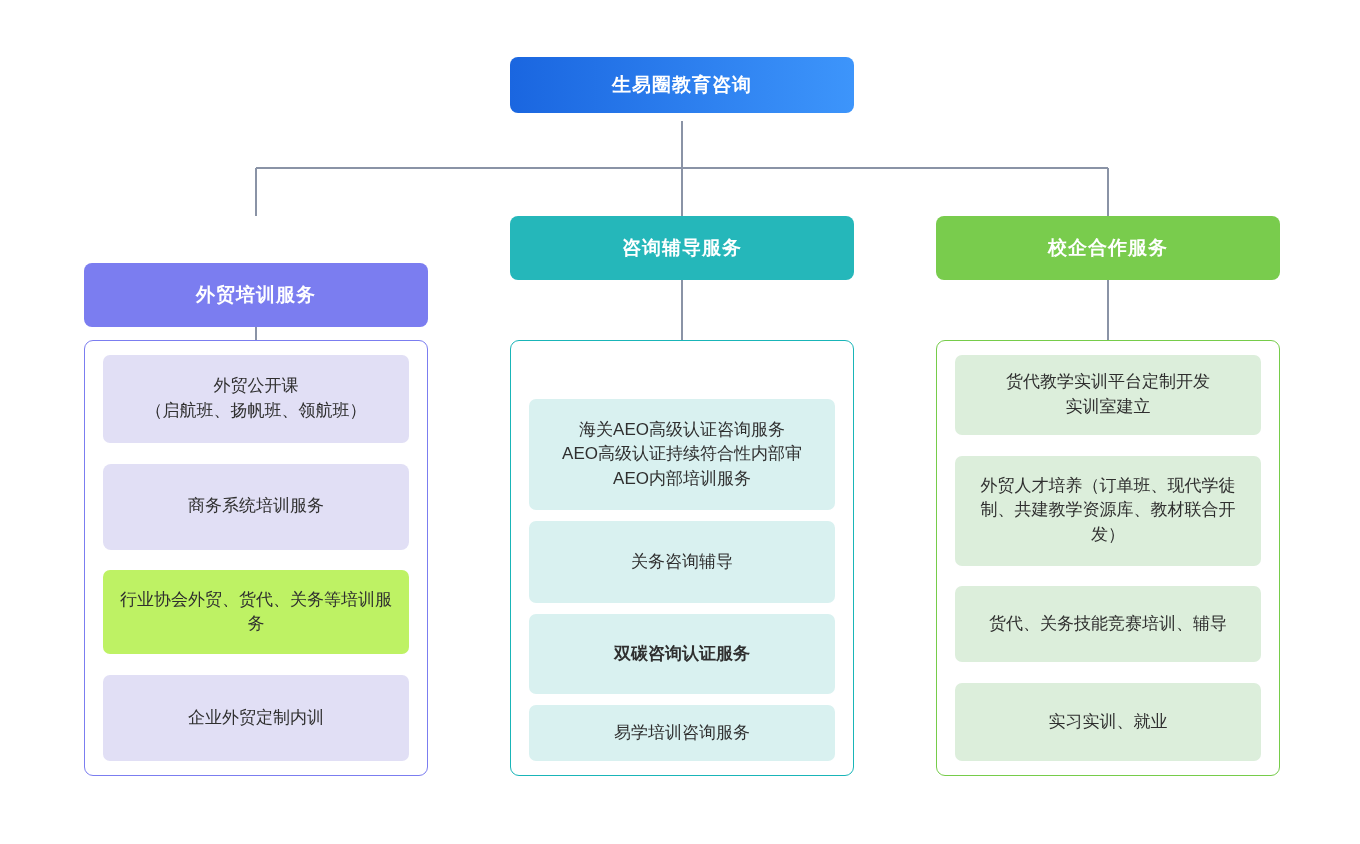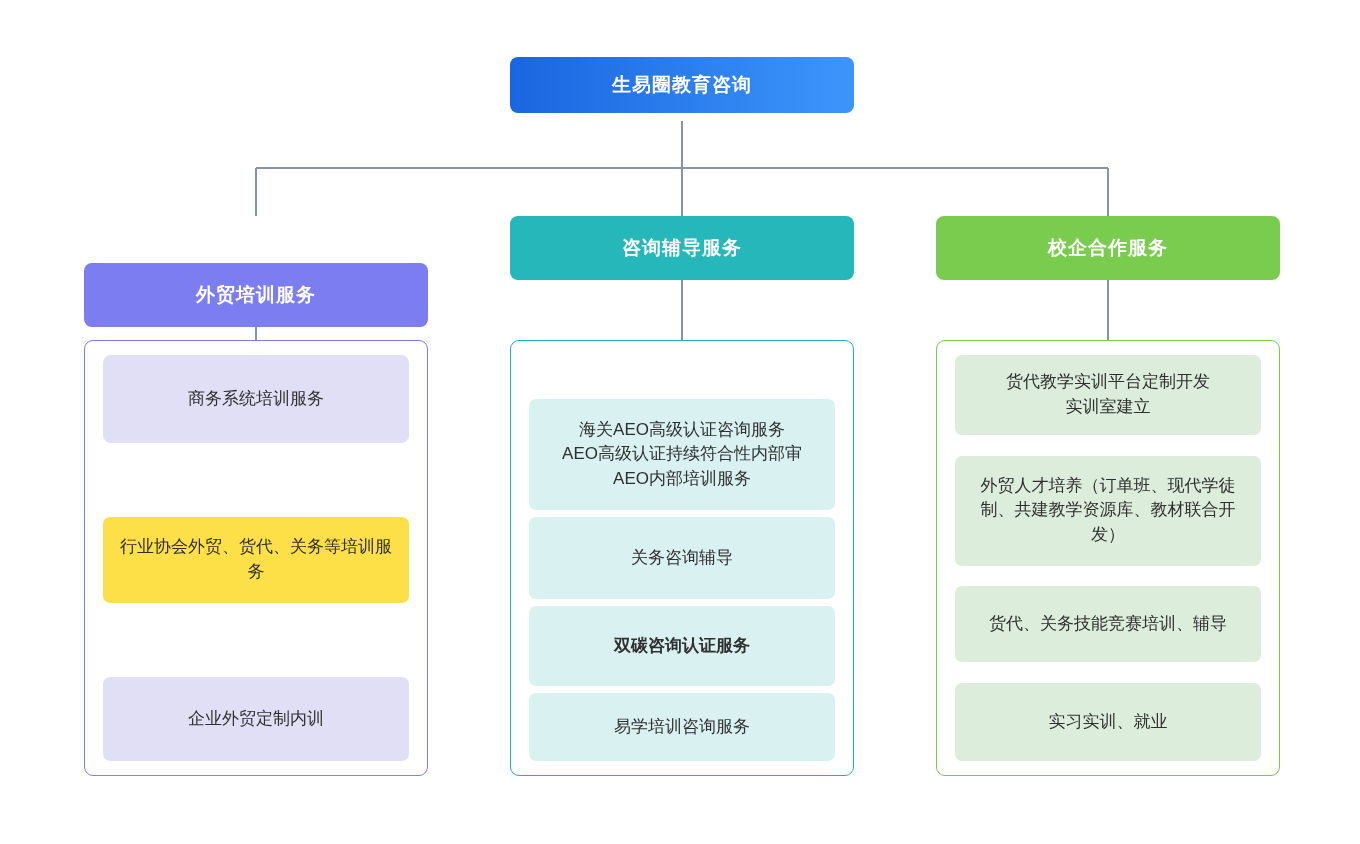--- a/index.html
+++ b/index.html
@@ -111,21 +111,21 @@
 
   
   .col-1 .leaf:nth-child(1) { height: 88px; }
   .col-1 .leaf:nth-child(2) { height: 86px; }
   .col-1 .leaf:nth-child(3) { height: 84px; }
   .col-1 .leaf:nth-child(4) { height: 86px; }
 
   .col-2 .leaf:nth-child(1) { height: 111px; margin-top: 44px; }
   .col-2 .leaf:nth-child(2) { height: 82px; }
   .col-2 .leaf:nth-child(3) { height: 80px; font-weight: bold; }
-  .col-2 .leaf:nth-child(4) { height: 68px; }
+  .col-2 .leaf:nth-child(4) { height: 56px; }
 
   .col-3 .leaf:nth-child(1) { height: 80px; text-align: center; }
   .col-3 .leaf:nth-child(2) { height: 110px; }
   .col-3 .leaf:nth-child(3) { height: 76px; }
   .col-3 .leaf:nth-child(4) { height: 78px; }
 </style>
 </head>
 <body>
 
 <div id="chart">
@@ -149,22 +149,24 @@
 
   <div class="root-node" style="background: linear-gradient(90deg, rgb(26, 102, 224) 0%, rgb(61, 149, 251) 100%);">
     <span class="node-title">生易圈教育咨询</span>
   </div>
 
   <div class="branch col-1">
     <div class="branch-header" style="background: rgb(123, 125, 240); margin-top: 47px;">
       <span class="node-title">外贸培训服务</span>
     </div>
     <div class="branch-body" style="border-color: rgb(123, 125, 240);">
+      <div class="leaf" style="background: rgb(225, 223, 245);">外贸公开课
+（启航班、扬帆班、领航班）</div>
       <div class="leaf" style="background: rgb(225, 223, 245); border-radius: 8px;">商务系统培训服务</div>
-      <div class="leaf" style="background: #fde047;">行业协会外贸、货代、关务等培训服务</div>
+      <div class="leaf" style="background: #bef264;">行业协会外贸、货代、关务等培训服务</div>
       <div class="leaf" style="background: rgb(225, 223, 245);">企业外贸定制内训</div>
     </div>
   </div>
 
   <div class="branch col-2">
     <div class="branch-header" style="background: rgb(37, 183, 186);">
       <span class="node-title">咨询辅导服务</span>
     </div>
     <div class="branch-body" style="border-color: rgb(25, 181, 184);">
       <div class="leaf" style="background: rgb(217, 241, 240);">海关AEO高级认证咨询服务

